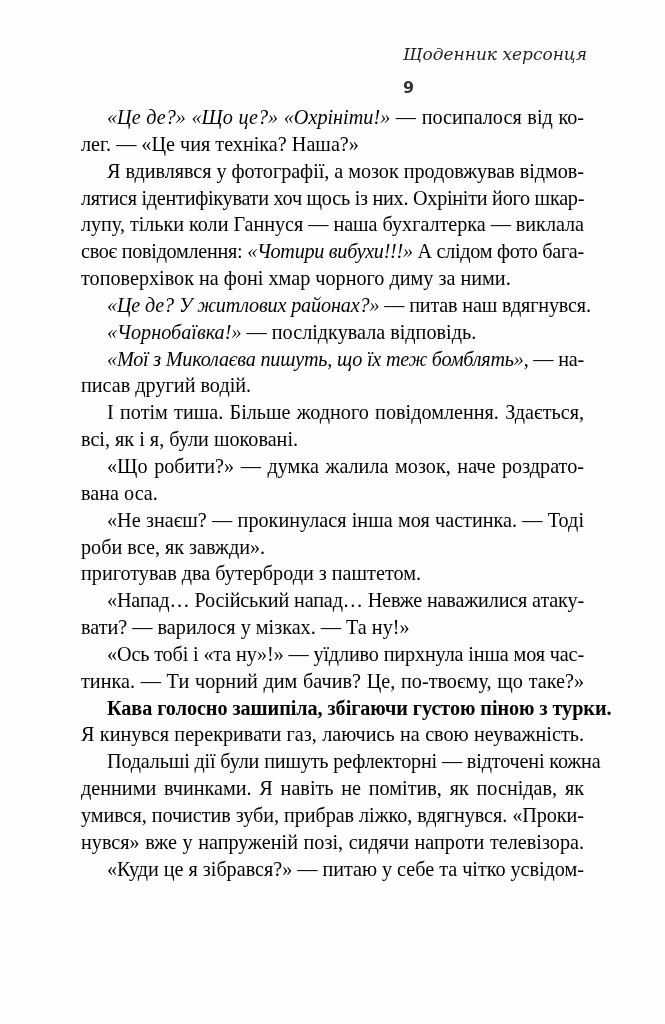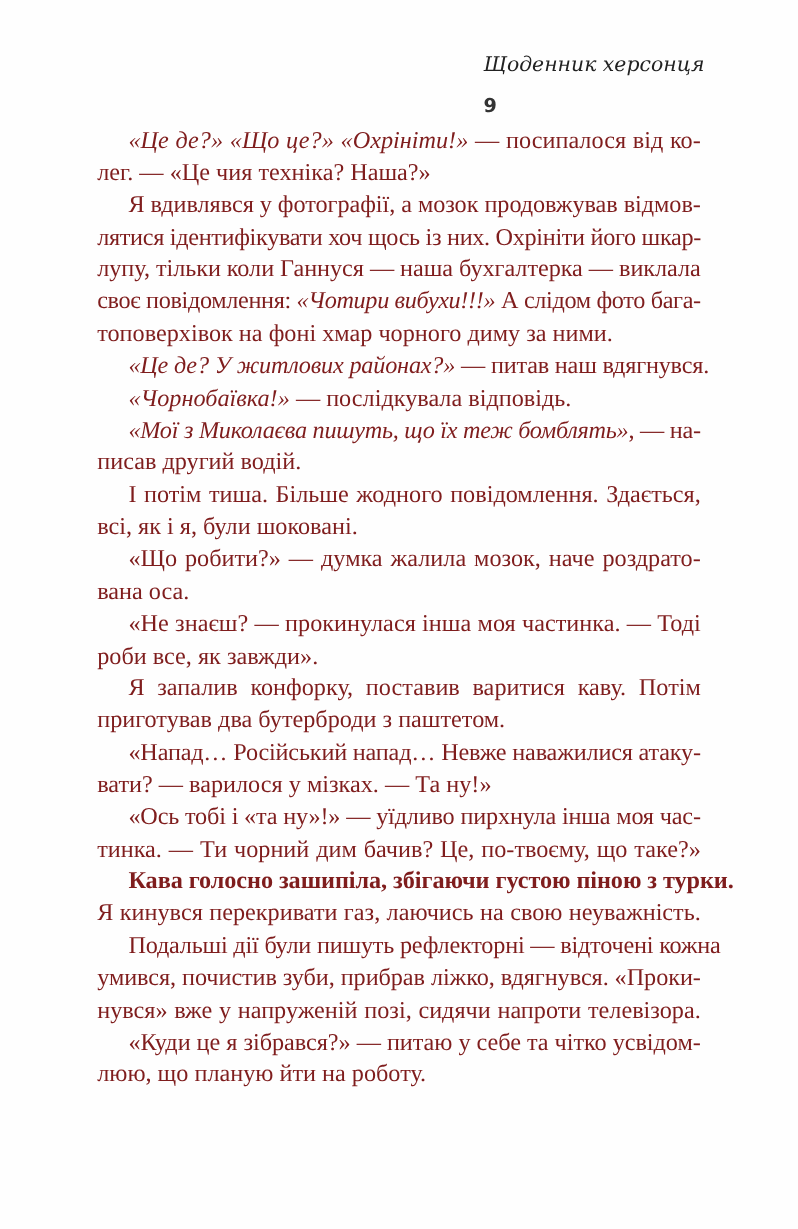--- a/index.html
+++ b/index.html
@@ -2,21 +2,21 @@
 <html><head>
 <meta charset="utf-8">
 <style>
   html, body { margin: 0; padding: 0; background: #ffffff; }
   body { width: 665px; height: 1024px; position: relative; overflow: hidden; }
   .page { position: absolute; left: 0; top: 0; width: 665px; height: 1024px; background: #fefefe; }
   .header { position: absolute; top: 44px; right: 78px; display: flex; align-items: baseline; gap: 14px; color: #222; flex-direction: column; }
   .header .title { font-family: "DejaVu Serif", "Liberation Serif", serif; font-style: italic; font-size: 17px; }
   .header .pnum { font-family: "DejaVu Sans", "Liberation Sans", sans-serif; font-weight: bold; font-size: 16px; color: #333; }
   .body { position: absolute; left: 81px; top: 104px; width: 503px;
-          font-family: "Liberation Serif", "DejaVu Serif", serif; font-size: 20.2px; color: #7f1d1d; }
+          font-family: "Liberation Serif", "DejaVu Serif", serif; font-size: 20.2px; color: #000000; }
   .line { height: 26.85px; line-height: 26.85px; white-space: nowrap; text-align: justify; text-align-last: justify; overflow: visible; }
   .line.last { text-align-last: left; }
   .line.indent { padding-left: 26px; }
   .line span.i { font-style: italic; }
 </style>
 </head>
 <body>
 
 <div class="page">
   <div class="header">
@@ -34,27 +34,26 @@
       <div class="line indent" style="white-space: nowrap; letter-spacing: -0.165313px;"><span class="i">«Це де? У житлових районах?»</span><span> — питав наш вдягнувся.</span></div>
       <div class="line indent last" style="white-space: nowrap;"><span class="i">«Чорнобаївка!»</span><span> — послідкувала відповідь.</span></div>
       <div class="line indent" style="white-space: nowrap; letter-spacing: -0.21875px;"><span class="i">«Мої з Миколаєва пишуть, що їх теж бомблять»</span><span>, — на-</span></div>
       <div class="line last" style="white-space: nowrap;"><span>писав другий водій.</span></div>
       <div class="line indent" style="white-space: nowrap; word-spacing: 0px;"><span>І потім тиша. Більше жодного повідомлення. Здається,</span></div>
       <div class="line last" style="white-space: nowrap;"><span>всі, як і я, були шоковані.</span></div>
       <div class="line indent" style="white-space: nowrap; word-spacing: 0px;"><span>«Що робити?» — думка жалила мозок, наче роздрато-</span></div>
       <div class="line last" style="white-space: nowrap;"><span>вана оса.</span></div>
       <div class="line indent" style="white-space: nowrap; word-spacing: 0px;"><span>«Не знаєш? — прокинулася інша моя частинка. — Тоді</span></div>
       <div class="line last" style="white-space: nowrap;"><span>роби все, як завжди».</span></div>
-      <div class="line indent" style="white-space: nowrap; word-spacing: 0px;"><span>Я запалив конфорку, поставив варитися каву. Потім</span></div>
       <div class="line last" style="white-space: nowrap;"><span>приготував два бутерброди з паштетом.</span></div>
       <div class="line indent" style="white-space: nowrap; letter-spacing: -0.155612px;"><span>«Напад… Російський напад… Невже наважилися атаку-</span></div>
       <div class="line last" style="white-space: nowrap;"><span>вати? — варилося у мізках. — Та ну!»</span></div>
       <div class="line indent" style="white-space: nowrap; letter-spacing: -0.143229px;"><span>«Ось тобі і «та ну»!» — уїдливо пирхнула інша моя час-</span></div>
       <div class="line" style="white-space: nowrap; word-spacing: 0px;"><span>тинка. — Ти чорний дим бачив? Це, по-твоєму, що таке?»</span></div>
       <div class="line indent" style="white-space: nowrap; letter-spacing: -0.0533608px; font-weight: bold;"><span>Кава голосно зашипіла, збігаючи густою піною з турки.</span></div>
       <div class="line" style="white-space: nowrap; word-spacing: 0px;"><span>Я кинувся перекривати газ, лаючись на свою неуважність.</span></div>
       <div class="line indent" style="white-space: nowrap; letter-spacing: -0.167158px;"><span>Подальші дії були пишуть рефлекторні — відточені кожна</span></div>
+      <div class="line" style="white-space: nowrap; word-spacing: 0px;"><span>денними вчинками. Я навіть не помітив, як поснідав, як</span></div>
       <div class="line" style="white-space: nowrap; letter-spacing: -0.0558036px;"><span>умився, почистив зуби, прибрав ліжко, вдягнувся. «Проки-</span></div>
       <div class="line" style="white-space: nowrap; word-spacing: 0px;"><span>нувся» вже у напруженій позі, сидячи напроти телевізора.</span></div>
       <div class="line indent" style="white-space: nowrap; letter-spacing: -0.025463px;"><span>«Куди це я зібрався?» — питаю у себе та чітко усвідом-</span></div>
-      <div class="line last" style="white-space: nowrap;"><span>люю, що планую йти на роботу.</span></div>
     </div>
 </div>
 
 </body></html>

